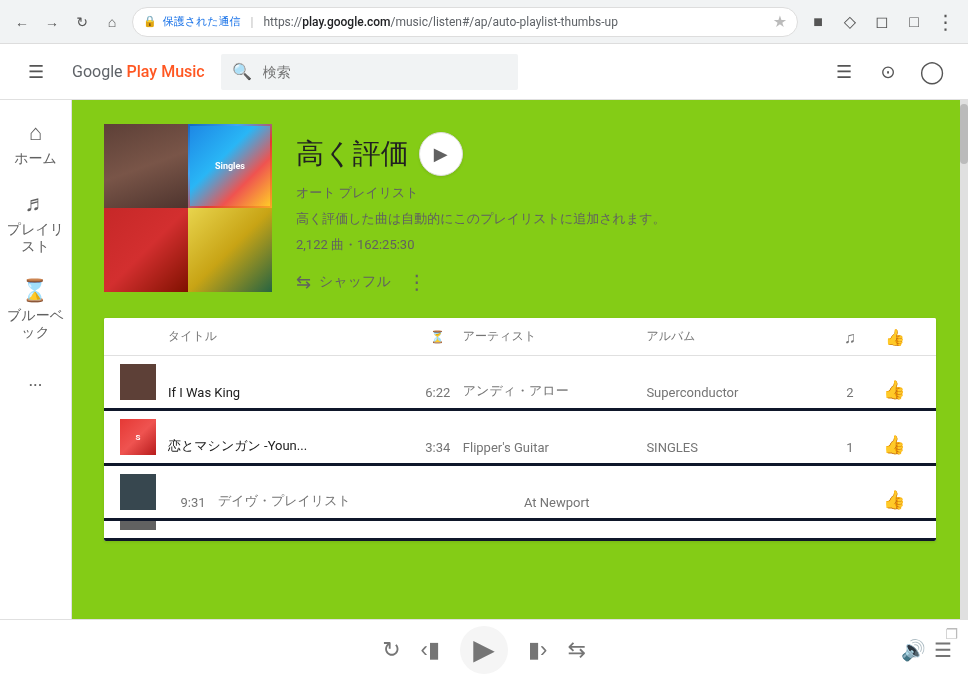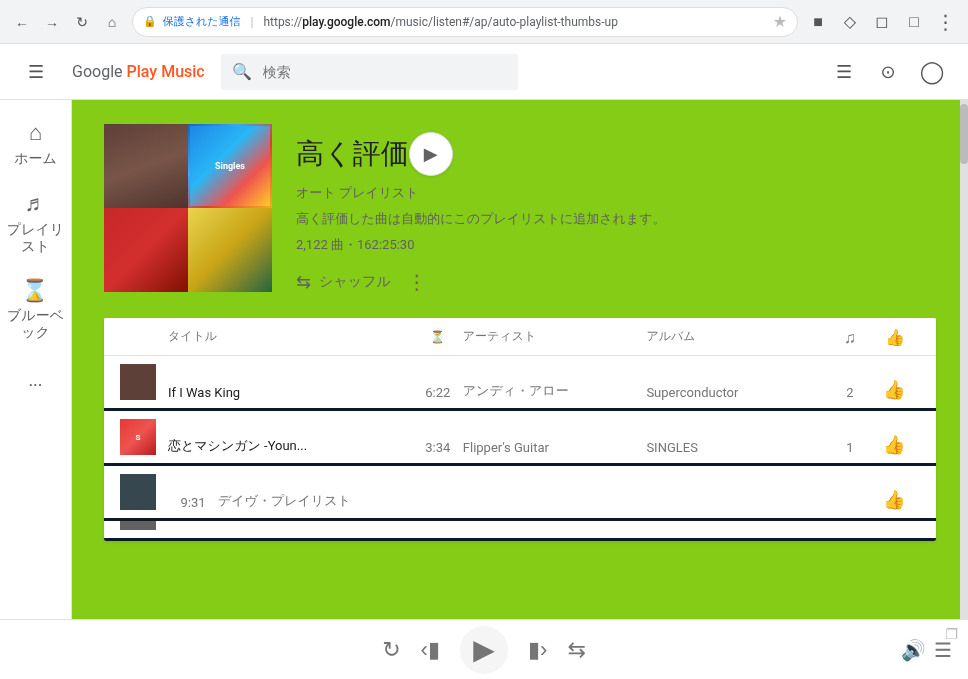--- a/index.html
+++ b/index.html
@@ -46,21 +46,21 @@
     
     .content-area { flex: 1; overflow-y: auto; background: #84cc16; }
     .content-inner { padding: 24px 32px; }
 
     
     .playlist-header { display: flex; gap: 24px; align-items: flex-start; margin-bottom: 24px; }
     .playlist-artwork { width: 168px; height: 168px; display: grid; grid-template-columns: 1fr 1fr; grid-template-rows: 1fr 1fr; overflow: hidden; flex-shrink: 0; }
     .artwork-cell { overflow: hidden; }
 
     .playlist-info { flex: 1; padding-top: 8px; }
-    .playlist-title-row { display: flex; align-items: center; gap: 0; margin-bottom: 8px; }
+    .playlist-title-row { display: flex; align-items: center; gap: 10px; margin-bottom: 8px; }
     .playlist-title { font-size: 28px; font-weight: 400; color: #212121; }
     .play-btn { width: 44px; height: 44px; border-radius: 50%; background: #fff; border: 1px solid #ddd; cursor: pointer; display: flex; align-items: center; justify-content: center; color: #616161; font-size: 18px; box-shadow: 0 1px 3px rgba(0,0,0,0.1); }
     .playlist-type { font-size: 13px; color: #616161; margin-bottom: 8px; }
     .playlist-description { font-size: 13px; color: #616161; margin-bottom: 8px; }
     .playlist-meta { font-size: 13px; color: #616161; margin-bottom: 16px; }
     .playlist-actions { display: flex; align-items: center; gap: 16px; }
     .shuffle-btn { display: flex; align-items: center; gap: 8px; background: transparent; border: none; cursor: pointer; color: #616161; font-size: 14px; font-weight: 500; }
     .more-btn { background: transparent; border: none; cursor: pointer; color: #616161; font-size: 20px; }
 
     
@@ -262,20 +262,21 @@
               <span class="thumb-up">👍</span>
             </div>
           </div>
 
           <div class="track-row">
             <div class="track-thumb">
               <div style="width:36px;height:36px;background:#37474f;"></div>
             </div>
             <div class="track-time">9:31</div>
             <div class="track-artist">デイヴ・プレイリスト</div>
+            <div class="track-album">At Newport</div>
             <div class="track-plays"></div>
             <div class="track-rating">
               <span class="thumb-up">👍</span>
             </div>
           </div>
 
           <div class="track-row" style="overflow:hidden;height:20px;">
             <div class="track-thumb">
               <div style="width:36px;height:36px;background:#616161;"></div>
             </div>

